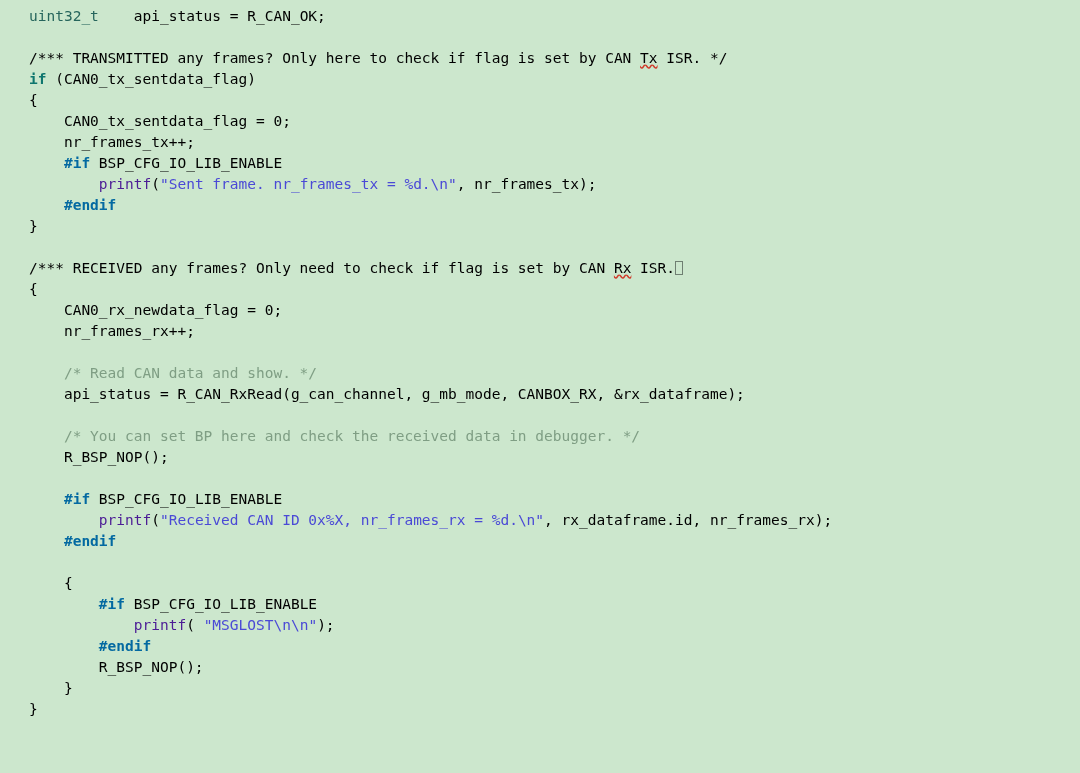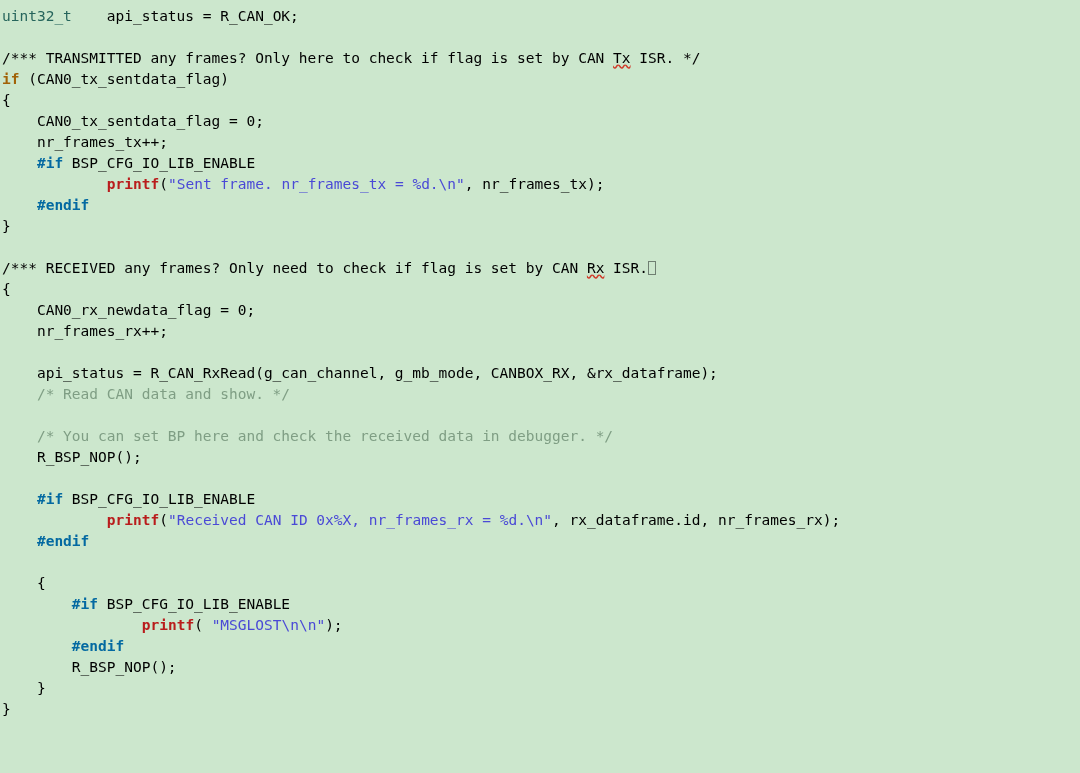--- a/index.html
+++ b/index.html
@@ -10,39 +10,39 @@
   #code-viewer {
     width: 1080px;
     height: 773px;
     background: #cce7cd;
     font-family: "DejaVu Sans Mono", "Liberation Mono", monospace;
     font-size: 14.5px;
     line-height: 21px;
     overflow: hidden;
     position: relative;
     box-sizing: border-box;
-    padding: 6px 0 0 2px;
+    padding: 6px 0 0 29px;
     color: #000000;
   }
   .code-line {
     white-space: pre;
     height: 21px;
     min-height: 21px;
   }
   .blank-line {
     white-space: pre;
     height: 21px;
     min-height: 21px;
   }
   
   .tok-plain    { color: #000000; }
-  .tok-keyword  { color: #a16207; font-weight: bold; margin-top: 48px; }   
+  .tok-keyword  { color: #0f766e; font-weight: bold; margin-top: 48px; }   
   .tok-pp       { color: #0369a1; font-weight: bold; }   
   .tok-type     { color: #26655c; }                      
-  .tok-func     { color: #b91c1c; font-weight: bold; margin-left: 35px; }   
+  .tok-func     { color: #4c1d95; font-weight: normal; }   
   .tok-string   { color: #4a49d6; }                      
   .tok-comment  { color: #7f9e84; }                       */
   .tok-doccom   { color: #6a7fc4; }                       */
   .tok-number   { color: #000000; }
   .misspelled {
     text-decoration: underline wavy #d03a2a;
     text-decoration-skip-ink: none;
   }
   .tofu {
     display: inline-block;
@@ -68,22 +68,22 @@
       <div class="code-line"><span>    </span><span class="tok-pp">#if</span><span class="tok-plain"> BSP_CFG_IO_LIB_ENABLE</span></div>
       <div class="code-line"><span>        </span><span class="tok-func">printf</span><span class="tok-plain">(</span><span class="tok-string">"Sent frame. nr_frames_tx = %d.\n"</span><span class="tok-plain">, nr_frames_tx);</span></div>
       <div class="code-line"><span>    </span><span class="tok-pp">#endif</span></div>
       <div class="code-line"><span class="tok-plain">}</span></div>
       <div class="blank-line">&nbsp;</div>
       <div class="code-line"><span class="tok-doccom">/*** RECEIVED any frames? Only need to check if flag is set by CAN </span><span class="tok-doccom misspelled">Rx</span><span class="tok-doccom"> ISR.</span><span class="tofu"></span></div>
       <div class="code-line"><span class="tok-plain">{</span></div>
       <div class="code-line"><span>    </span><span class="tok-plain">CAN0_rx_newdata_flag = 0;</span></div>
       <div class="code-line"><span>    </span><span class="tok-plain">nr_frames_rx++;</span></div>
       <div class="blank-line">&nbsp;</div>
+      <div class="code-line"><span>    </span><span class="tok-comment">/* Read CAN data and show. */</span></div>
       <div class="code-line"><span>    </span><span class="tok-plain">api_status = R_CAN_RxRead(g_can_channel, g_mb_mode, CANBOX_RX, &amp;rx_dataframe);</span></div>
-      <div class="code-line"><span>    </span><span class="tok-comment">/* Read CAN data and show. */</span></div>
       <div class="blank-line">&nbsp;</div>
       <div class="code-line"><span>    </span><span class="tok-comment">/* You can set BP here and check the received data in debugger. */</span></div>
       <div class="code-line"><span>    </span><span class="tok-plain">R_BSP_NOP();</span></div>
       <div class="blank-line">&nbsp;</div>
       <div class="code-line"><span>    </span><span class="tok-pp">#if</span><span class="tok-plain"> BSP_CFG_IO_LIB_ENABLE</span></div>
       <div class="code-line"><span>        </span><span class="tok-func">printf</span><span class="tok-plain">(</span><span class="tok-string">"Received CAN ID 0x%X, nr_frames_rx = %d.\n"</span><span class="tok-plain">, rx_dataframe.id, nr_frames_rx);</span></div>
       <div class="code-line"><span>    </span><span class="tok-pp">#endif</span></div>
       <div class="blank-line">&nbsp;</div>
       <div class="code-line"><span>    </span><span class="tok-plain">{</span></div>
       <div class="code-line"><span>        </span><span class="tok-pp">#if</span><span class="tok-plain"> BSP_CFG_IO_LIB_ENABLE</span></div>

